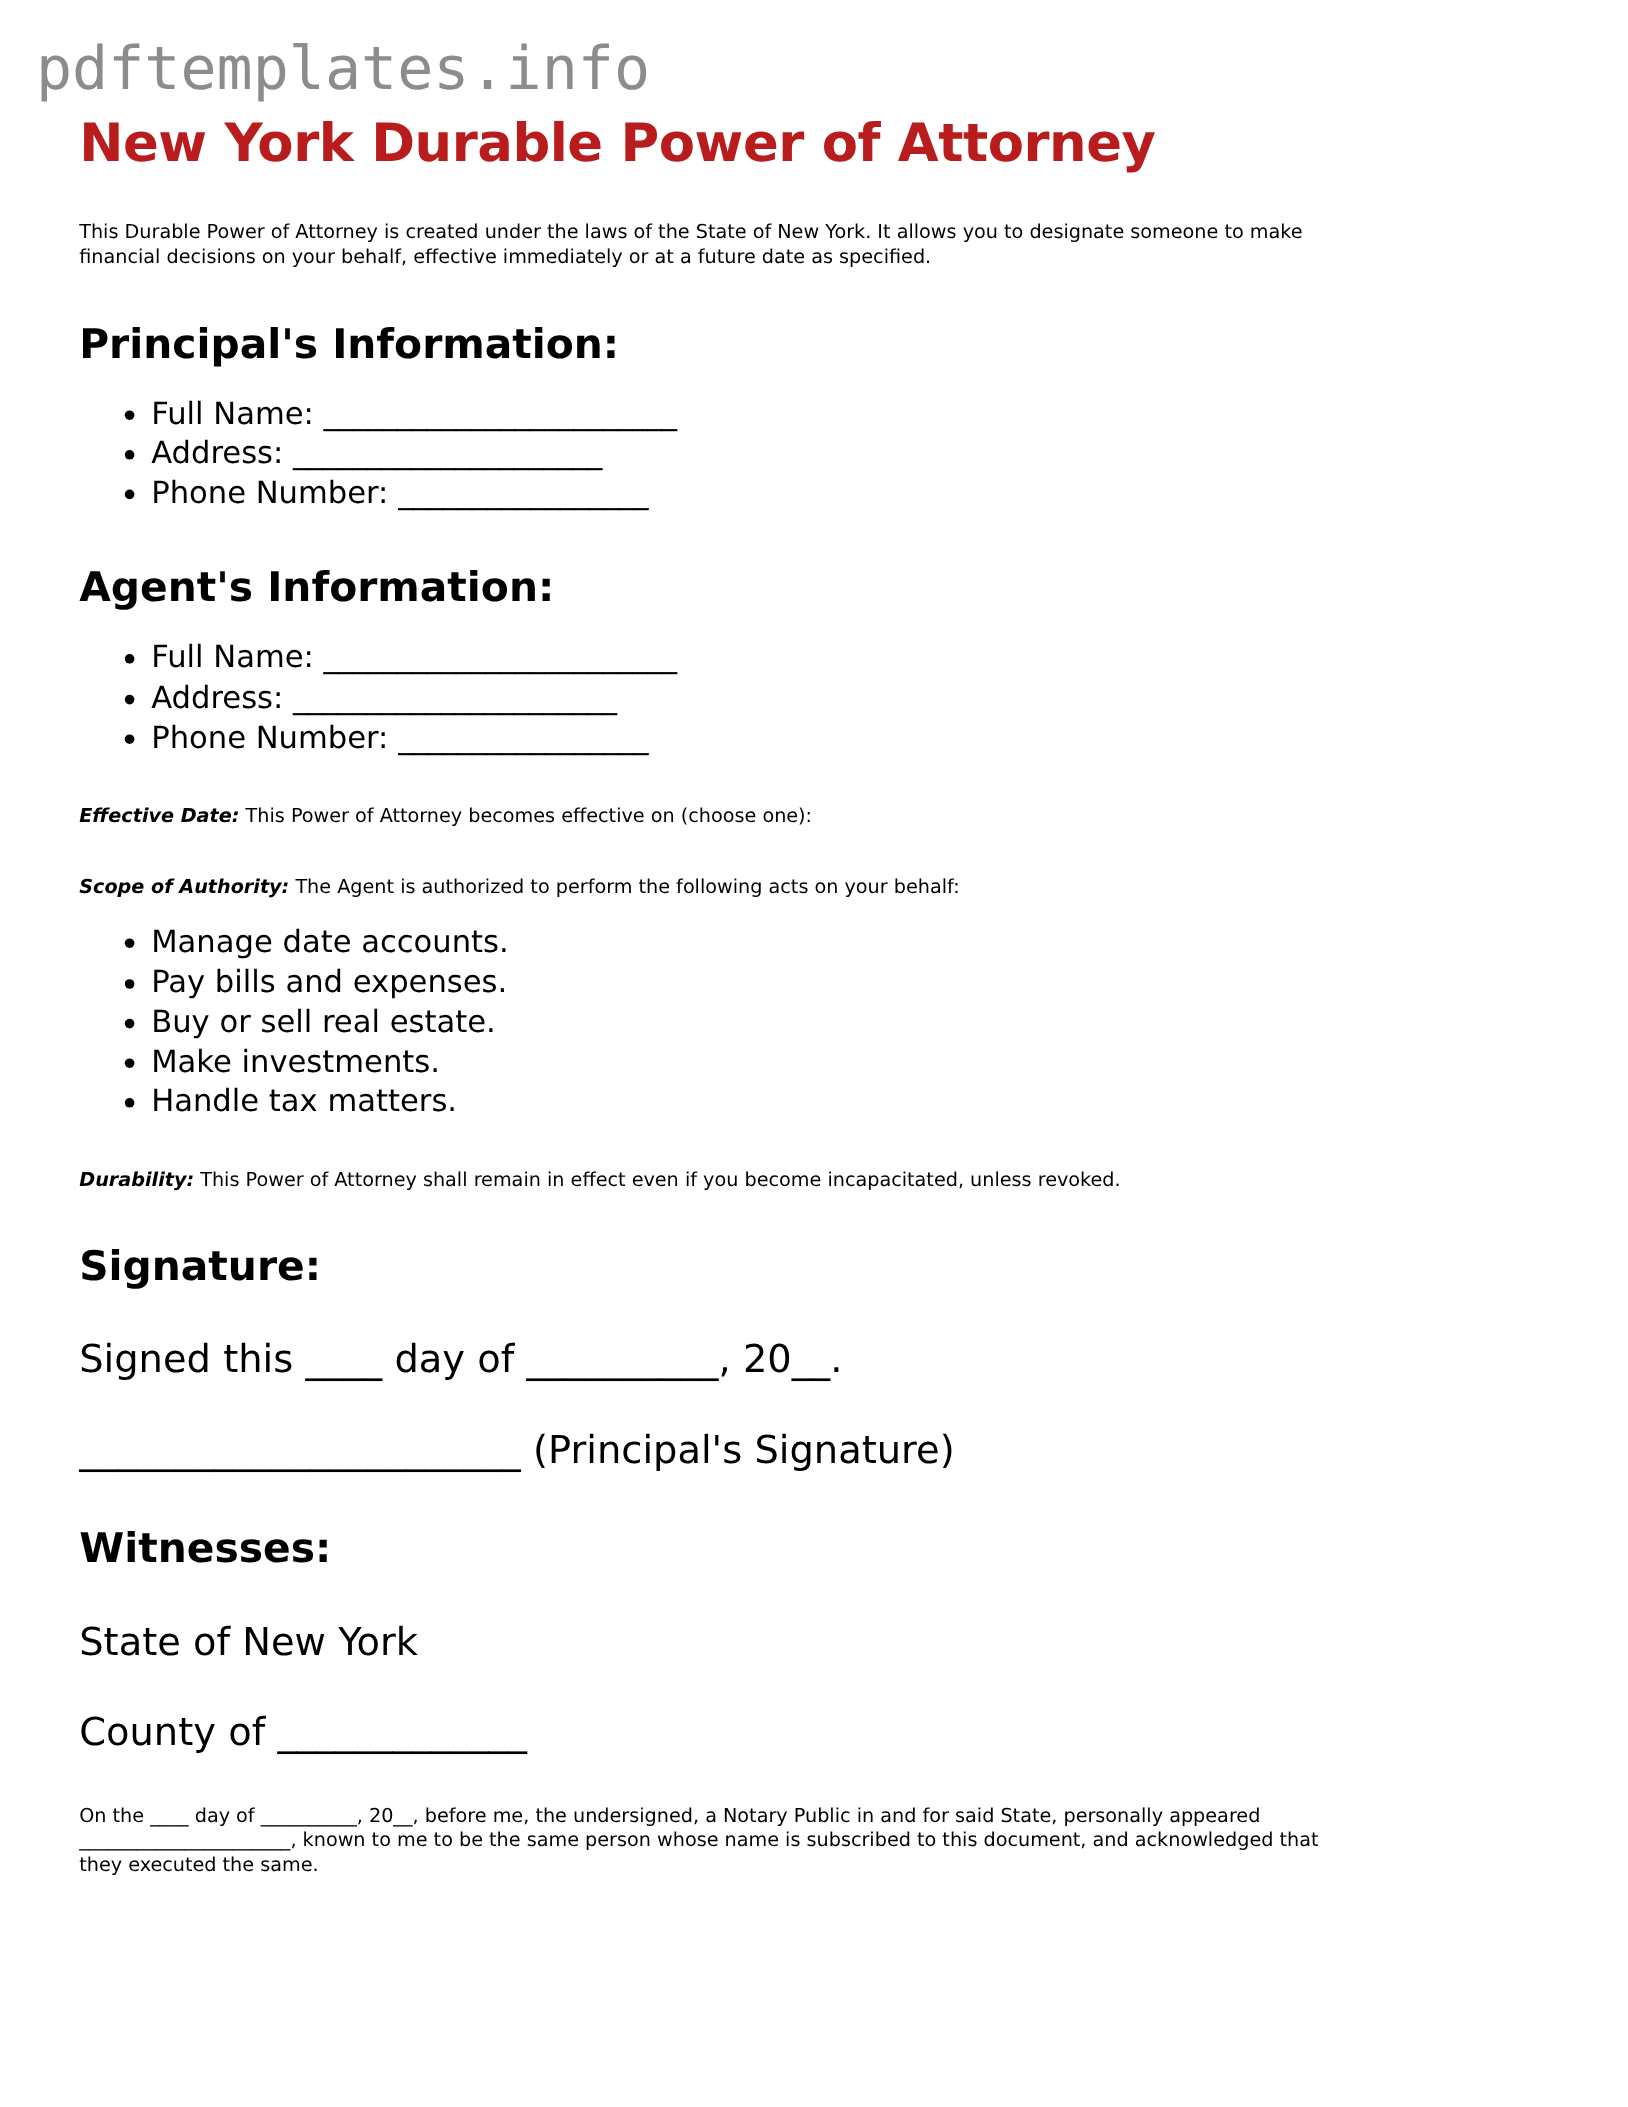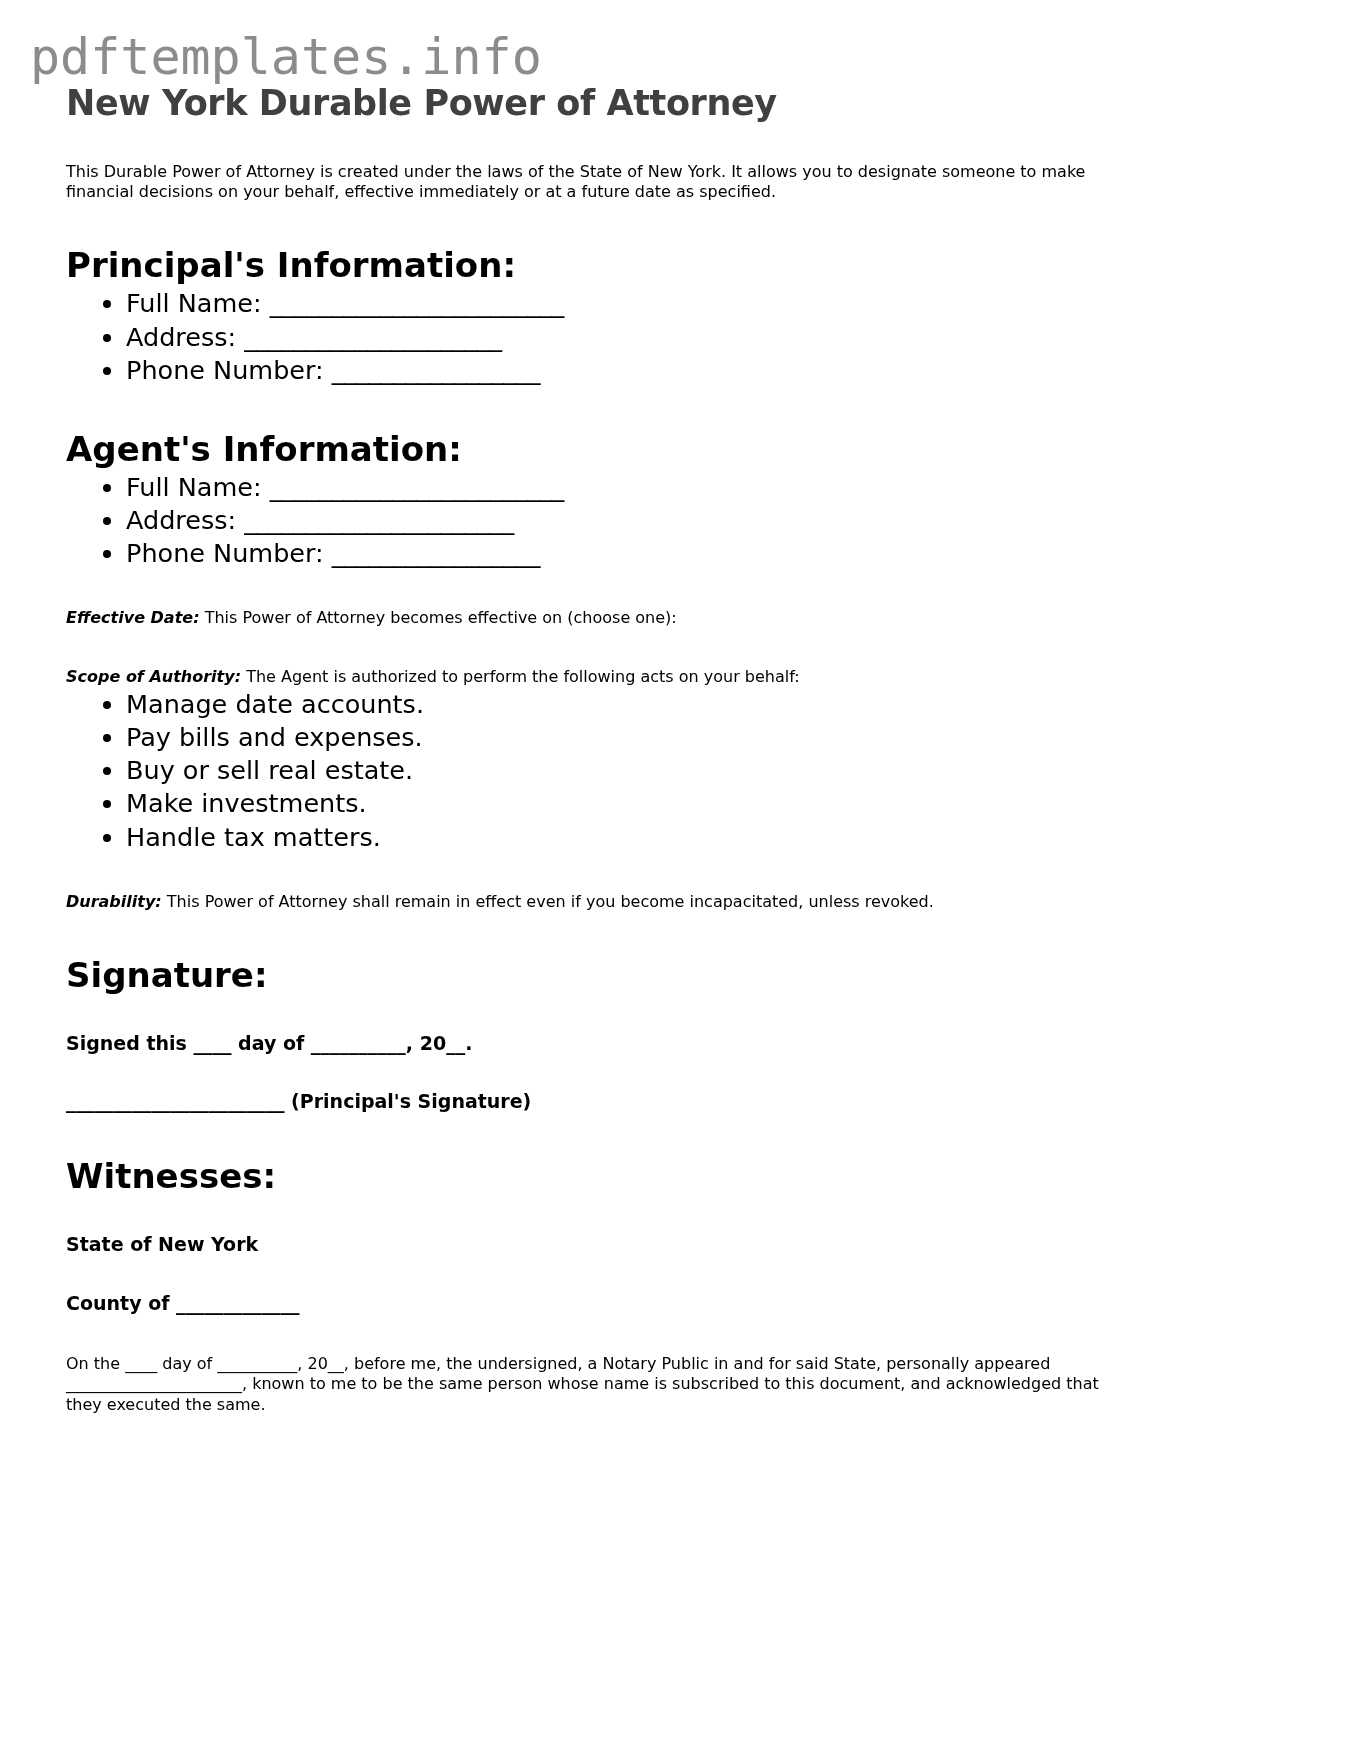--- a/index.html
+++ b/index.html
@@ -35,63 +35,62 @@
   }
   .content {
     position: absolute;
     left: 66px;
     top: 82px;
     width: 1060px;
   }
   h1.doc-title {
     font-family: "DejaVu Sans", sans-serif;
     font-weight: bold;
-    font-size: 35px;
+    font-size: 44px;
     line-height: 1.16;
-    margin: 1px 0 0 0;
+    margin: 12px 0 0 0;
     letter-spacing: -0.4px;
-    color: #404040;
+    color: #b91c1c;
   }
   p.para {
     font-size: 16px;
     line-height: 1.30;
     margin: 38px 0 0 0;
     color: #000;
   }
   h2.sec {
     font-size: 34px;
     font-weight: bold;
     margin: 40px 0 0 0;
     line-height: 1.3;
   }
   ul.bullets, ol.numbers {
-    margin: 0 0 0 0;
+    margin: 20px 0 0 0;
     padding-left: 60px;
   }
   ul.bullets li, ol.numbers li {
     font-size: 25.5px;
     line-height: 1.30;
     margin: 0;
     padding: 0;
   }
   ol.numbers {
     padding-left: 62px;
   }
   .blank {
     letter-spacing: -0.5px;
   }
   .lbl-bold {
     font-weight: bold;
     font-style: italic;
   }
   .sig-line {
-    font-size: 19px;
+    font-size: 32px;
     line-height: 1.30;
     margin: 34px 0 0 0;
-    font-weight: bold;
   }
 </style>
 </head>
 <body>
 
 <div class="page">
 
   <div class="watermark">pdftemplates.info</div>
 
   <div class="content">

